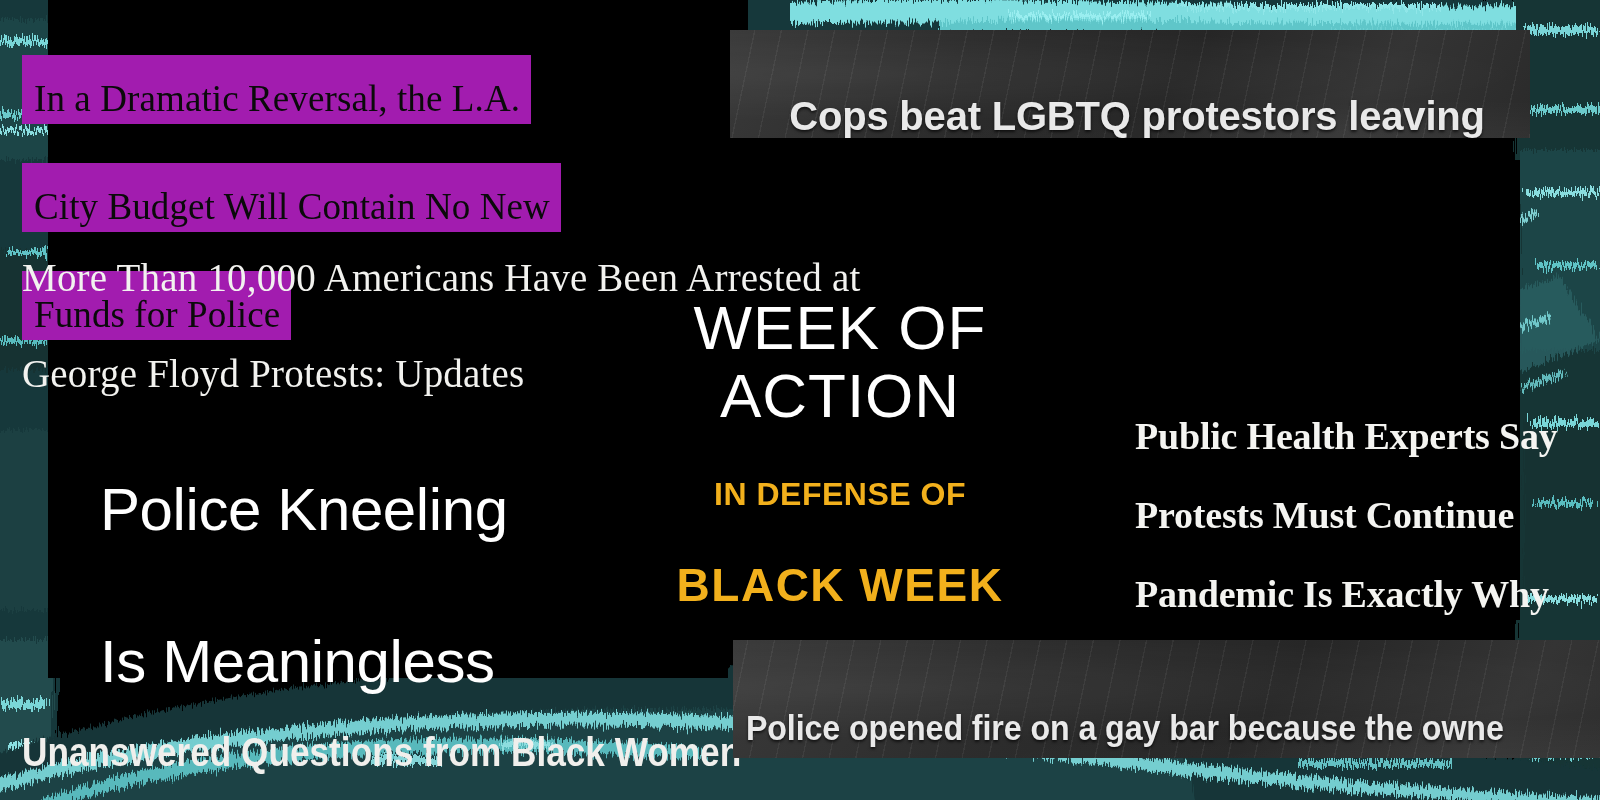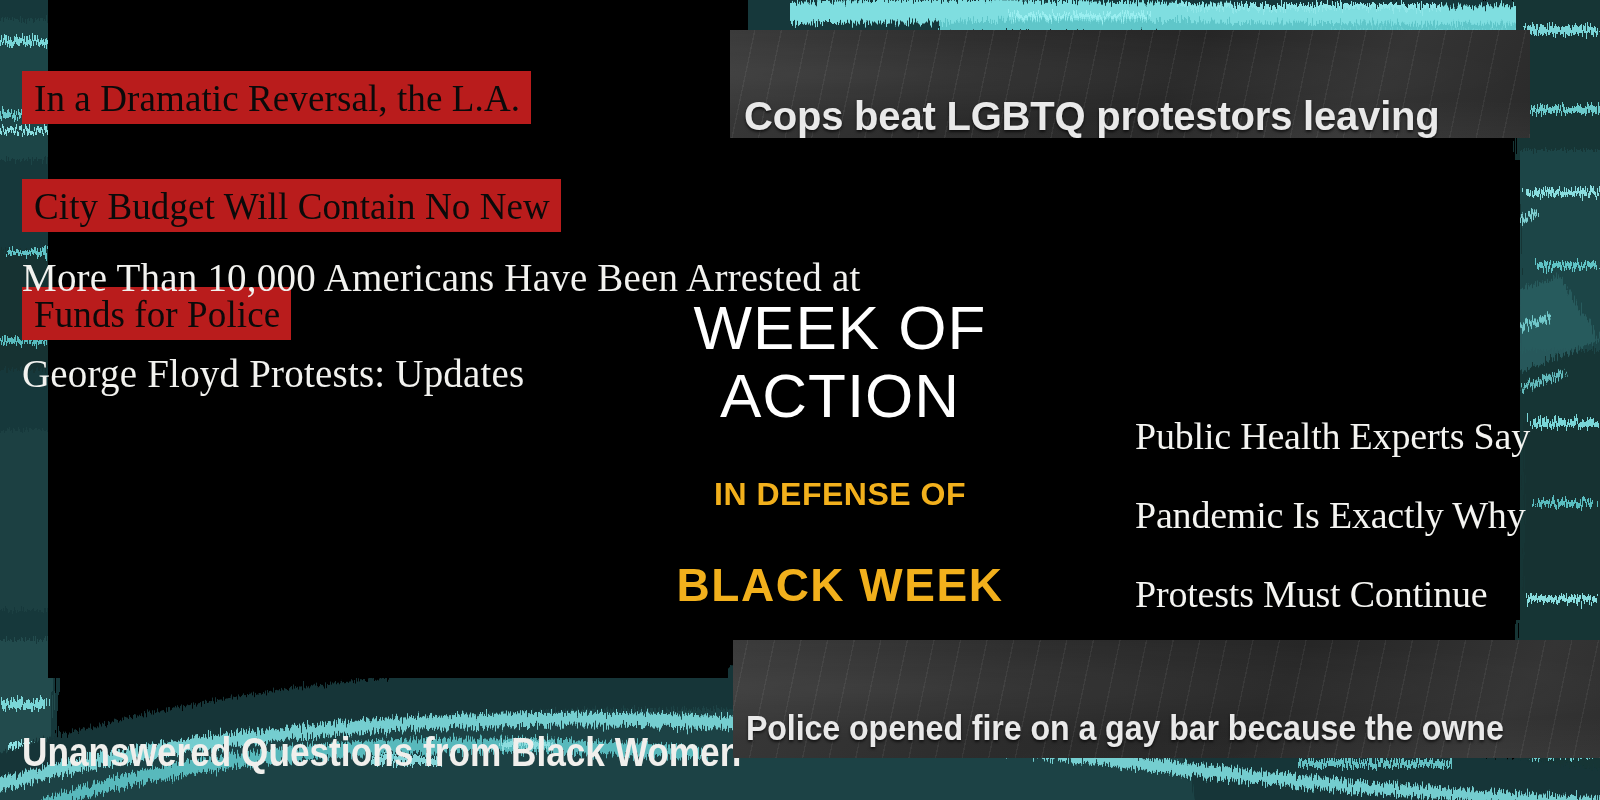--- a/index.html
+++ b/index.html
@@ -43,24 +43,24 @@
     left: 22px;
     top: 18px;
     font-family: "Liberation Serif", serif;
     font-size: 37px;
     line-height: 54px;
     letter-spacing: 0.1px;
     color: #0a0a0a;
     max-width: 640px;
   }
   .hl-la .ln {
-    background: #b91c1c;
+    background: #a21caf;
     box-decoration-break: clone;
     -webkit-box-decoration-break: clone;
-    padding: 7px 11px 5px 12px;
+    padding: 23px 11px 5px 12px;
   }
 
   
   .panel {
     position: absolute;
     background:
       repeating-linear-gradient(
         -78deg,
         rgba(255,255,255,0.055) 0px,
         rgba(255,255,255,0.055) 1.3px,
@@ -86,20 +86,21 @@
     font-weight: bold;
     text-shadow: 0 2px 3px rgba(0,0,0,0.65);
     white-space: pre-line;
   }
 
   #panel-cops {
     left: 730px;
     top: 30px;
     width: 800px;
     height: 108px;
+    text-align: center;
   }
   #panel-cops .panel-text {
     font-size: 40px;
     line-height: 52px;
     padding: 8px 0 0 14px;
     letter-spacing: -0.2px;
   }
 
   #panel-gaybar {
     left: 733px;
@@ -183,21 +184,21 @@
     line-height: 50px;
     font-weight: bold;
     letter-spacing: 1.5px;
   }
 
   
   .hl-publichealth {
     left: 1135px;
     top: 378px;
     font-family: "Liberation Serif", serif;
-    font-weight: normal;
+    font-weight: bold;
     font-size: 38px;
     line-height: 39px;
     color: #f4f4f1;
     letter-spacing: -0.2px;
   }
   .hl-publichealth .ln { display: block; padding: 0 0 1px 0; }
 
   
   .hl-unanswered {
     left: 22px;
@@ -322,32 +323,36 @@
       
     </div>
   </div>
 
   <div class="hl hl-arrested">
     <span>More Than 10,000 Americans Have Been Arrested at</span><br>
     <span>George Floyd Protests: Updates</span>
   </div>
 
 
+  <div class="hl hl-kneeling">
+    <span>Police Kneeling</span><br>
+    <span>Is Meaningless</span>
+  </div>
 
   <div class="poster">
     <span class="line-week">WEEK OF</span>
     <span class="line-action">ACTION</span>
     <span class="line-defense" id="poster-defense" style="color: rgb(242, 176, 28);">IN DEFENSE OF</span>
     <span class="line-blacklives" id="poster-blacklives" style="color: rgb(242, 176, 28);">BLACK WEEK</span>
   </div>
 
   <div class="hl hl-publichealth">
     <span class="ln">Public Health Experts Say</span>
+    <span class="ln">Protests Must Continue</span>
     <span class="ln">Pandemic Is Exactly Why</span>
-    <span class="ln">Protests Must Continue</span>
   </div>
 
   <div class="hl hl-unanswered">
     <span>Unanswered Questions from Black Women</span><br>
     
   </div>
 
   <div class="panel" id="panel-gaybar">
     <div class="panel-text">
       <span>Police opened fire on a gay bar because the owne</span><br>

